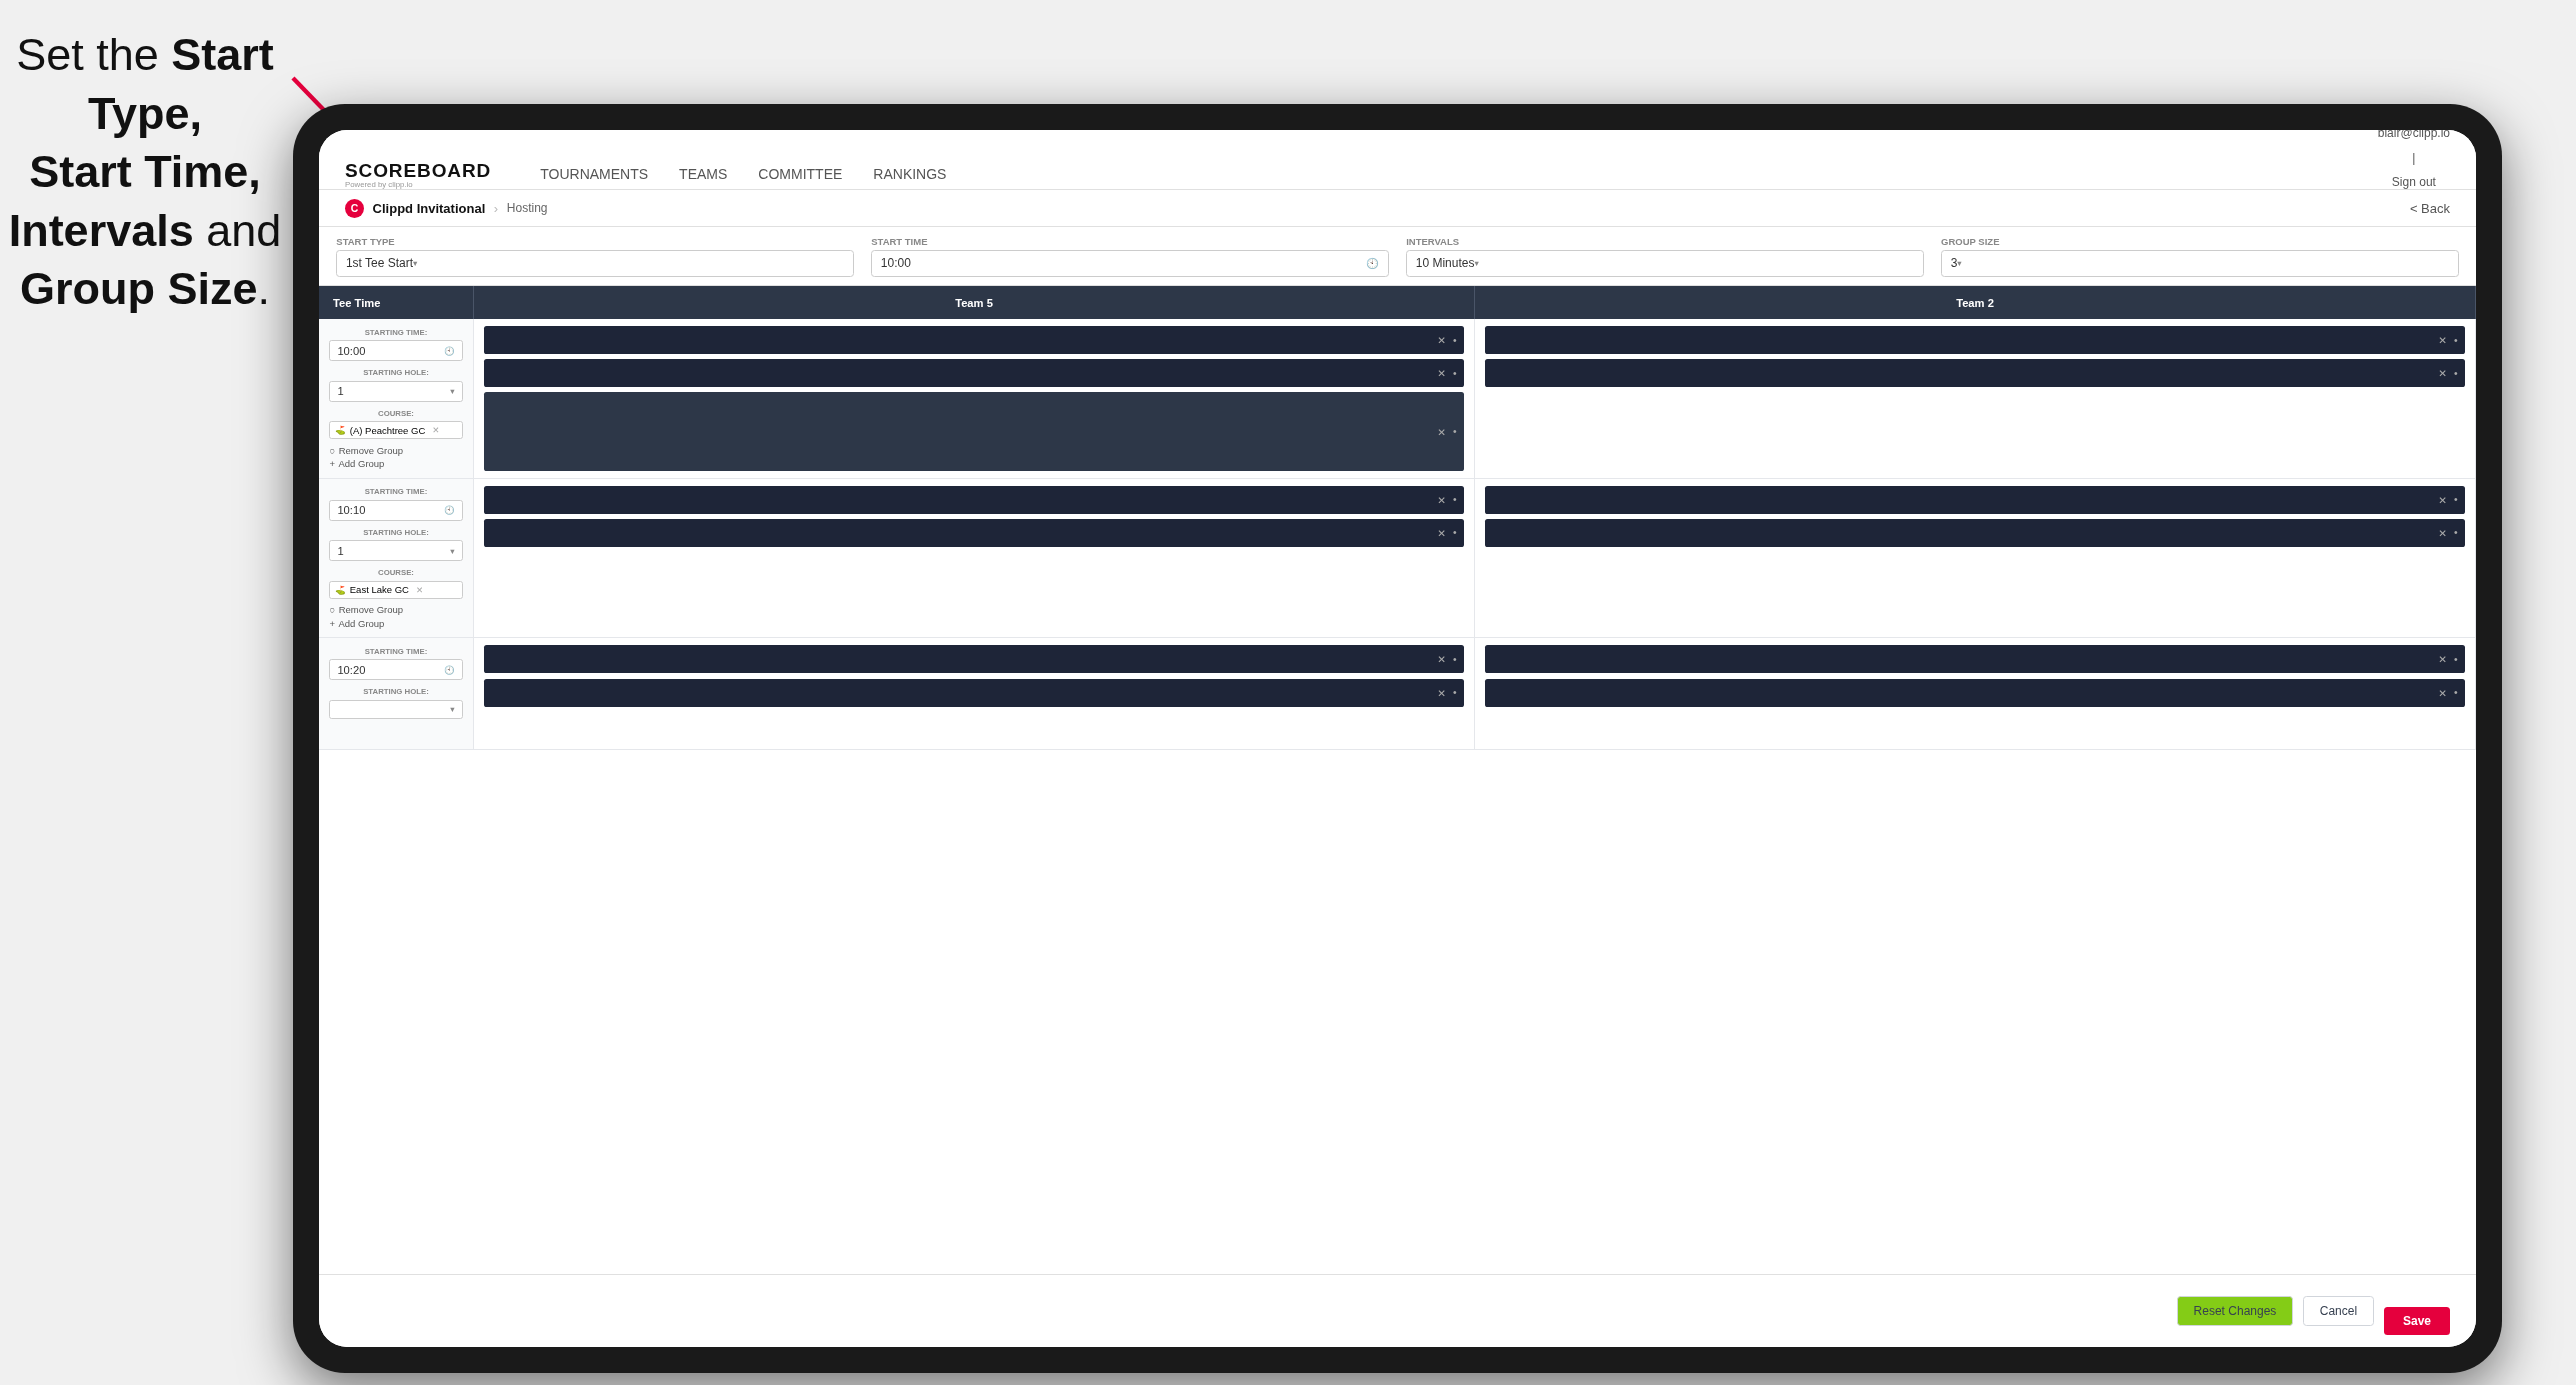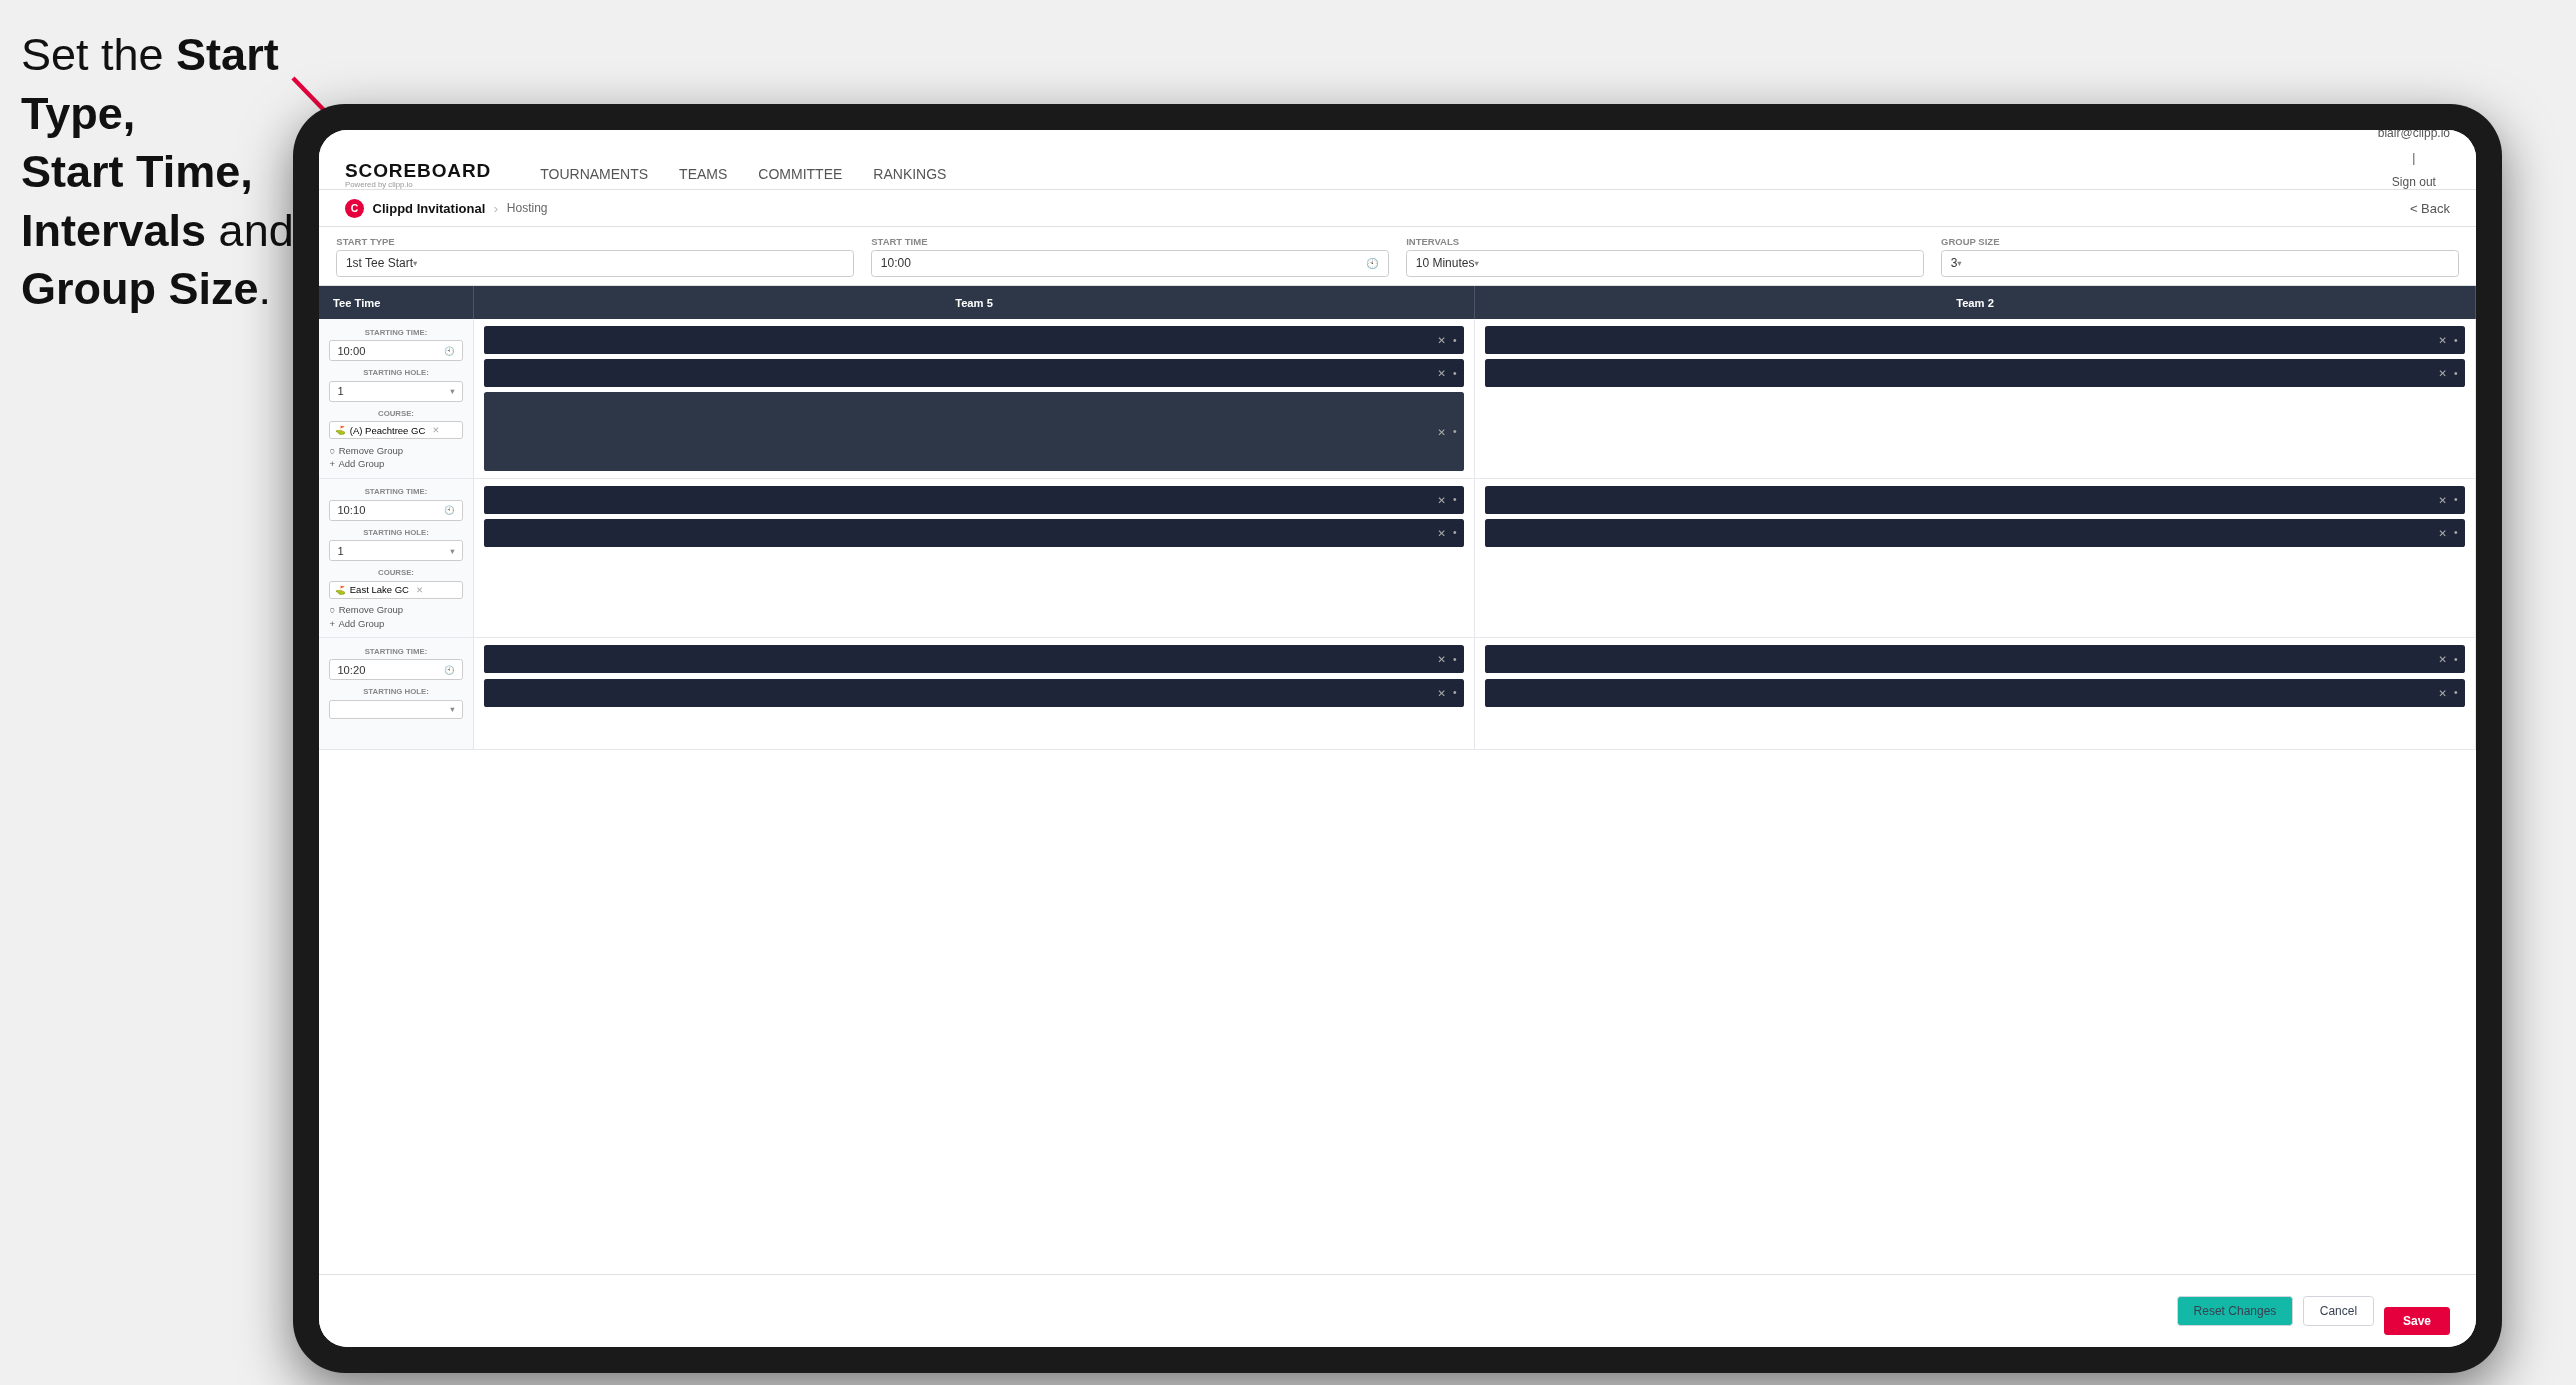--- a/index.html
+++ b/index.html
@@ -8,26 +8,27 @@
       font-family: -apple-system, BlinkMacSystemFont, 'Segoe UI', Arial, sans-serif;
       width: 2576px;
       height: 1386px;
       position: relative;
       overflow: hidden;
     }
 
     
     .annotation {
       position: absolute;
-      left: 21px;
+      left: 7px;
       top: 26px;
       font-size: 45px;
       line-height: 1.3;
       color: #111;
       width: 276px;
+      text-align: center;
     }
     .annotation b {
       font-weight: 900;
     }
 
     
     .tablet-frame {
       position: absolute;
       left: 293px;
       top: 104px;
@@ -302,21 +303,21 @@
       background: #fff;
       border-top: 0.9px solid #e0e0e0;
       padding: 12px 26px;
       display: flex;
       align-items: center;
       justify-content: flex-end;
       gap: 10.4px;
       flex-shrink: 0;
     }
     .btn-reset {
-      background: #14b8a6;
+      background: #84cc16;
       border: 0.9px solid #d1d5db;
       border-radius: 3.5px;
       padding: 7px 15.5px;
       font-size: 12px;
       color: #374151;
       cursor: pointer;
     }
     .btn-cancel {
       background: #fff;
       border: 0.9px solid #d1d5db;

